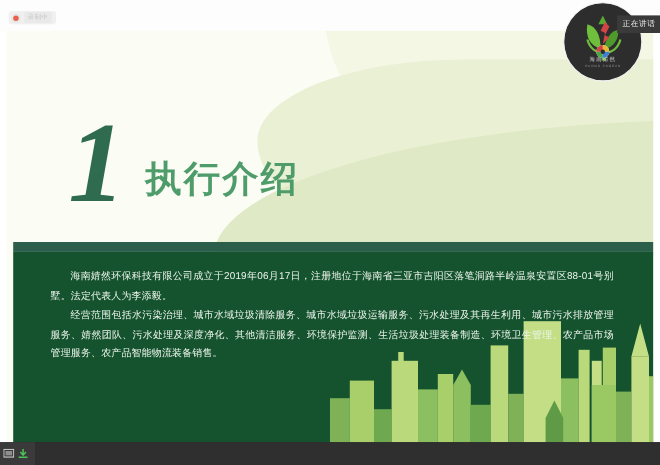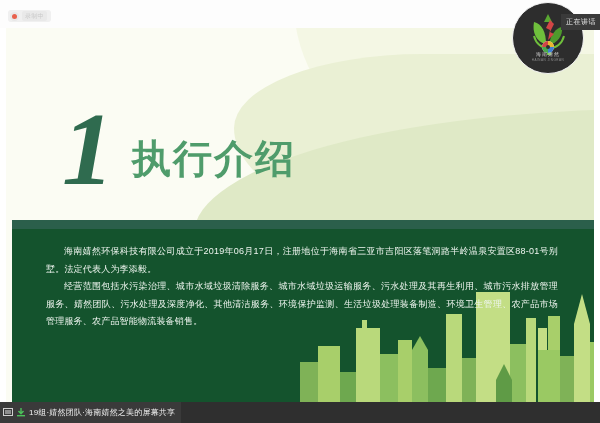--- a/index.html
+++ b/index.html
@@ -87,21 +87,21 @@
   }
   .big-num {
     font-family: "Liberation Serif", serif;
     font-size: 104px; line-height: 86px;
     font-weight: 700; font-style: italic;
     color: #2f6b4f;
     letter-spacing: -4px;
   }
   .title-cn {
     margin-left: 22px; margin-bottom: 6px;
-    font-size: 39px; font-weight: 700;
+    font-size: 33px; font-weight: 700;
     color: #4f9c6b;
     letter-spacing: 2px;
   }
 
   
   .band {
     position: absolute; left: 6px; top: 206px;
     width: 588px; height: 9px;
     background: #2b5f4b;
   }
@@ -291,18 +291,17 @@
   <div class="statusbar">
     <div class="sb-left">
       <svg class="sb-icon" viewBox="0 0 10 9">
         <rect x="0.5" y="0.5" width="9" height="7" fill="none" stroke="#cfcfcf"></rect>
         <rect x="2" y="2" width="6" height="4" fill="#8e8e8e"></rect>
       </svg>
       <svg class="sb-icon" viewBox="0 0 10 9">
         <path d="M5 0 L5 5 M2.5 3 L5 5.8 L7.5 3" fill="none" stroke="#4cc15a" stroke-width="1.4"></path>
         <rect x="1" y="7" width="8" height="1.4" fill="#4cc15a"></rect>
       </svg>
-      <span class="sb-text">19组·婧然团队·海南婧然之美的屏幕共享</span>
     </div>
     <div class="sb-rest"></div>
   </div>
 
 </div>
 
 </body></html>

